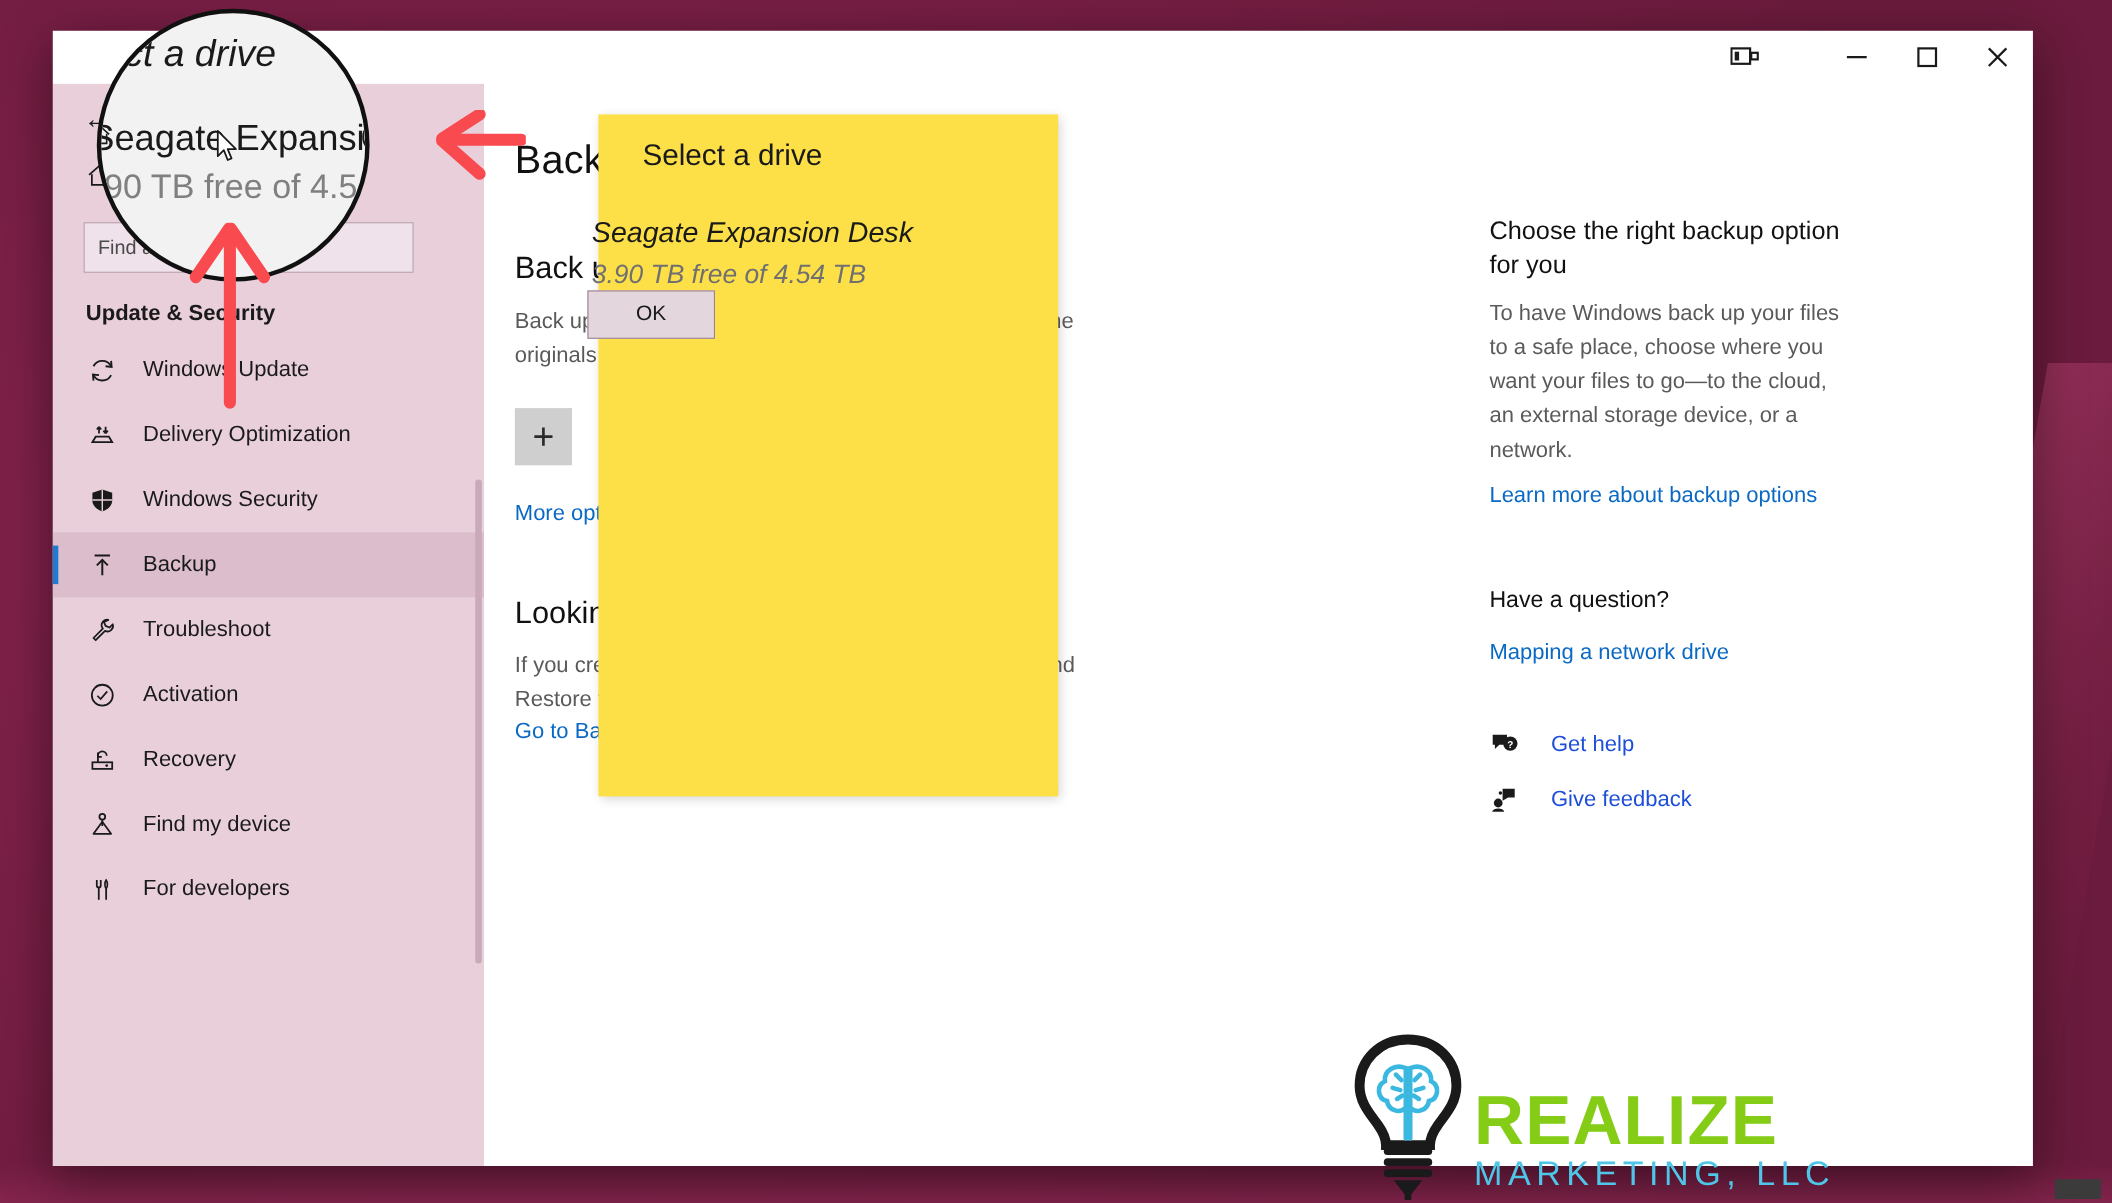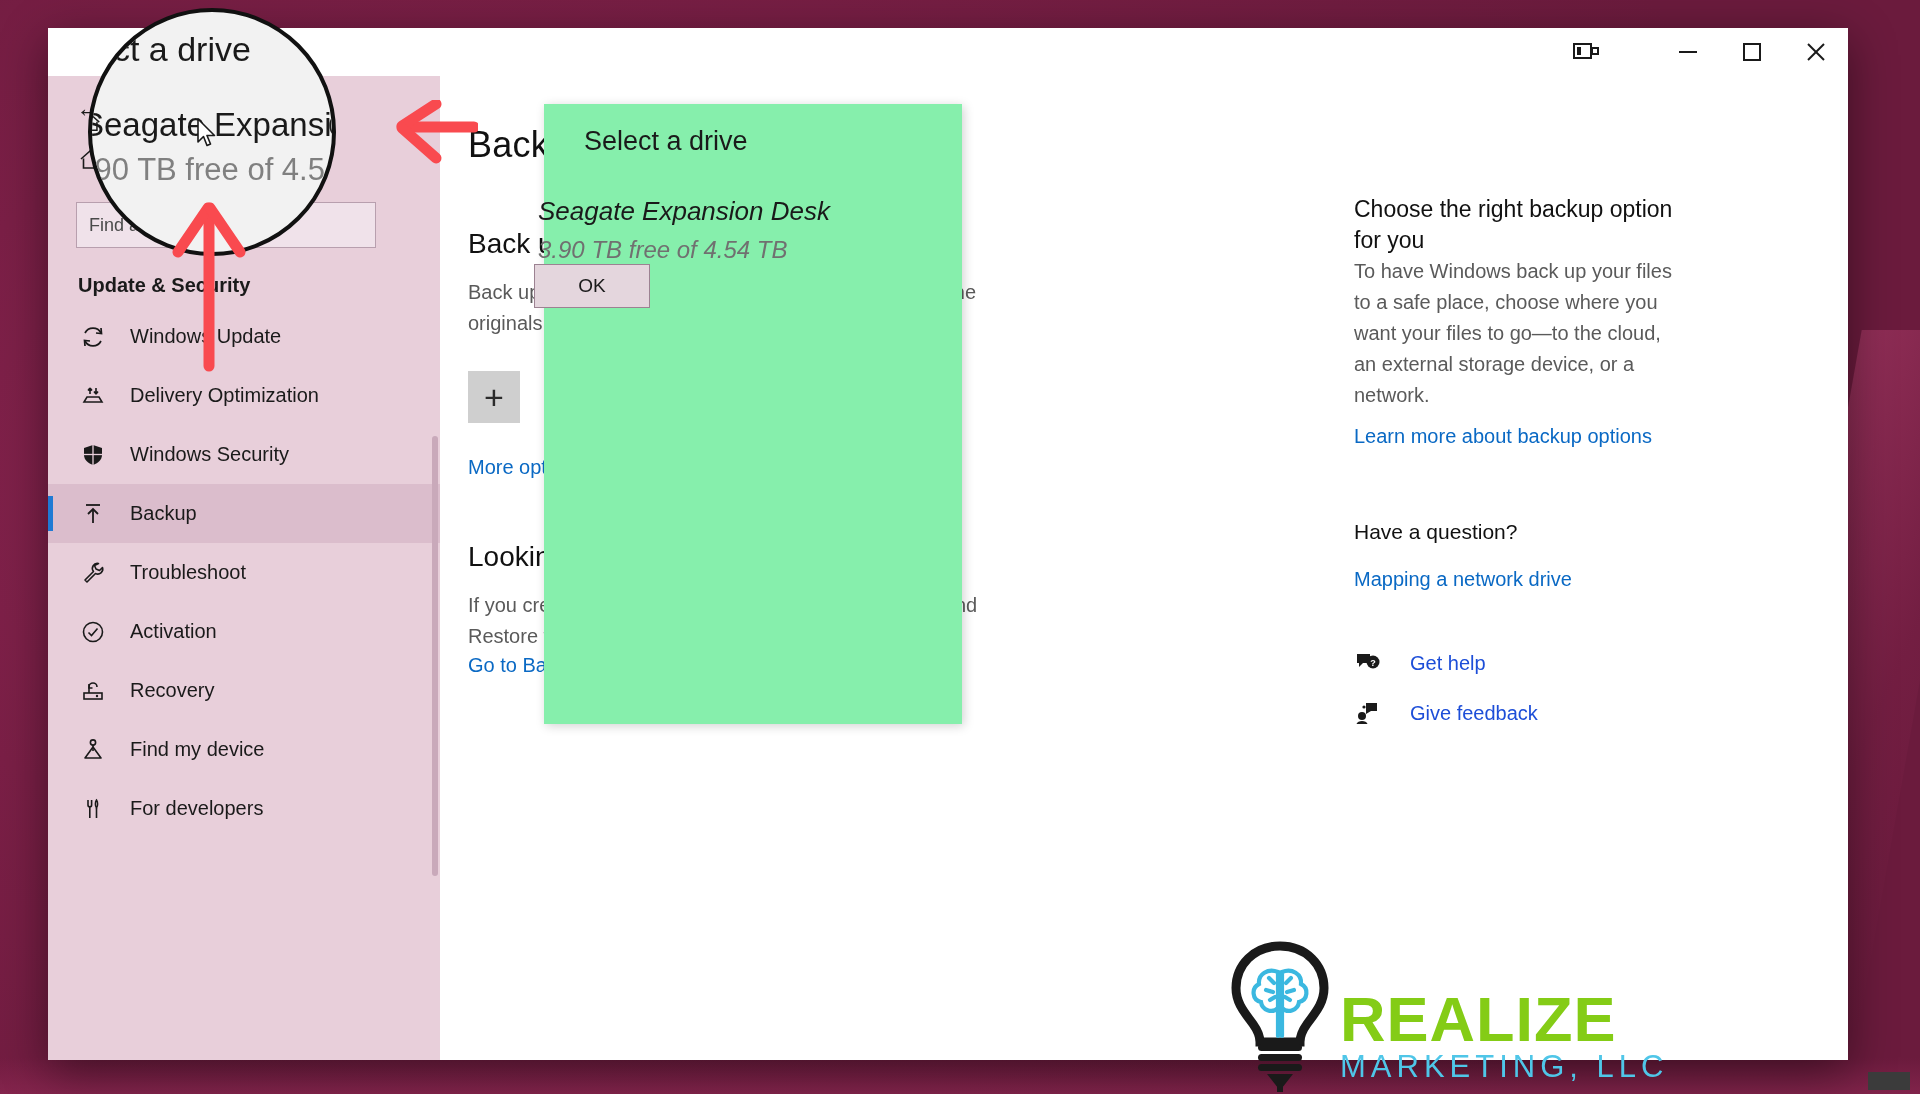--- a/index.html
+++ b/index.html
@@ -116,34 +116,34 @@
     font-size:34px; color:#2b2b2b; line-height:1; font-weight:300;
   }
   .add-drive-label { font-size:21px; color:#111; }
 
   .link { color:#0a69c4; font-size:20px; text-decoration:none; display:inline-block; }
   .link-more { margin-top:33px; }
   .link-older { margin-top:2px; }
 
   
   .aside-h { font-size:23px; color:#111; line-height:31px; max-width:330px; font-weight:400; }
-  .aside-p { font-size:20px; color:#5a5a5a; line-height:31px; max-width:330px; }
+  .aside-p { font-size:20px; color:#5a5a5a; line-height:31px; max-width:330px; margin-top:14px; }
   .aside-link { display:block; margin-top:14px; }
   .aside-h2 { font-size:21px; color:#111; margin-top:72px; }
   .aside-link2 { display:block; margin-top:24px; }
   .help-row { display:flex; align-items:center; gap:28px; margin-top:26px; }
   .help-row .hico { width:28px; display:flex; justify-content:center; }
   .help-row .hlink { color:#1d4ed8; font-size:20px; }
   .help-block { margin-top:60px; }
 
   
   #drive-dialog {
     position:absolute; left:104px; top:28px;
     width:418px; height:620px;
-    background:#86efac;
+    background:#fde047;
     z-index:20;
     box-shadow:2px 2px 10px rgba(0,0,0,.18);
   }
   #drive-dialog .dlg-title {
     position:absolute; left:40px; top:22px;
     font-size:27px; color:#1a1a1a;
   }
   #drive-dialog .dlg-item {
     position:absolute; left:-6px; top:92px; width:420px;font-style:italic;
   }
@@ -160,21 +160,21 @@
   
   #magnifier {
     position:absolute; left:88px; top:8px;
     width:248px; height:248px; border-radius:50%;
     border:4px solid #111; background:#f2f2f2;
     z-index:40; overflow:hidden;
   }
   #magnifier .m-inner { position:absolute; left:0; top:0; width:248px; height:248px; }
   #mag-title {
     position:absolute; left:2px; top:18px;
-    font-size:34px; color:#1a1a1a; white-space:nowrap;
+    font-size:34px; color:#1a1a1a; white-space:nowrap;font-style:italic;
   }
   #mag-name {
     position:absolute; left:-10px; top:94px;
     font-size:33px; color:#1a1a1a; white-space:nowrap;
   }
   #mag-size {
     position:absolute; left:-6px; top:140px;
     font-size:31px; color:#808080; white-space:nowrap;
   }
   #mag-suffix {

